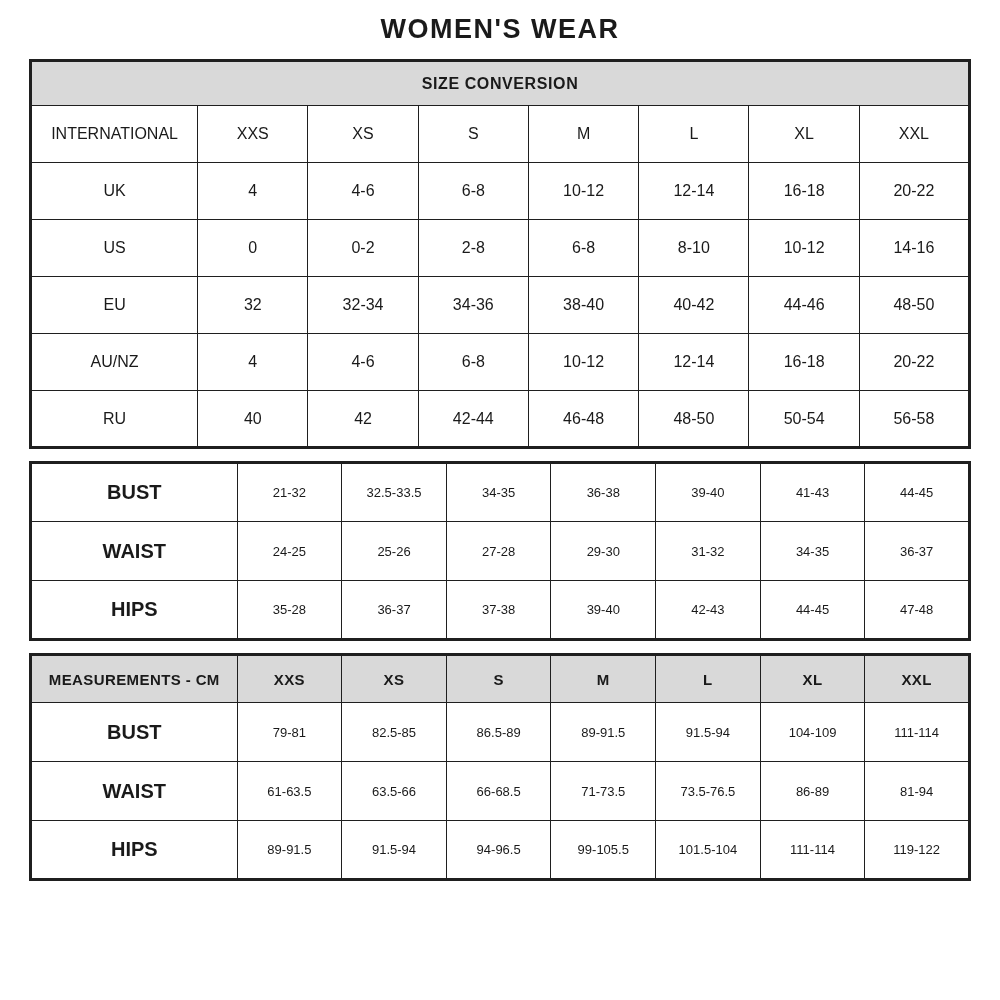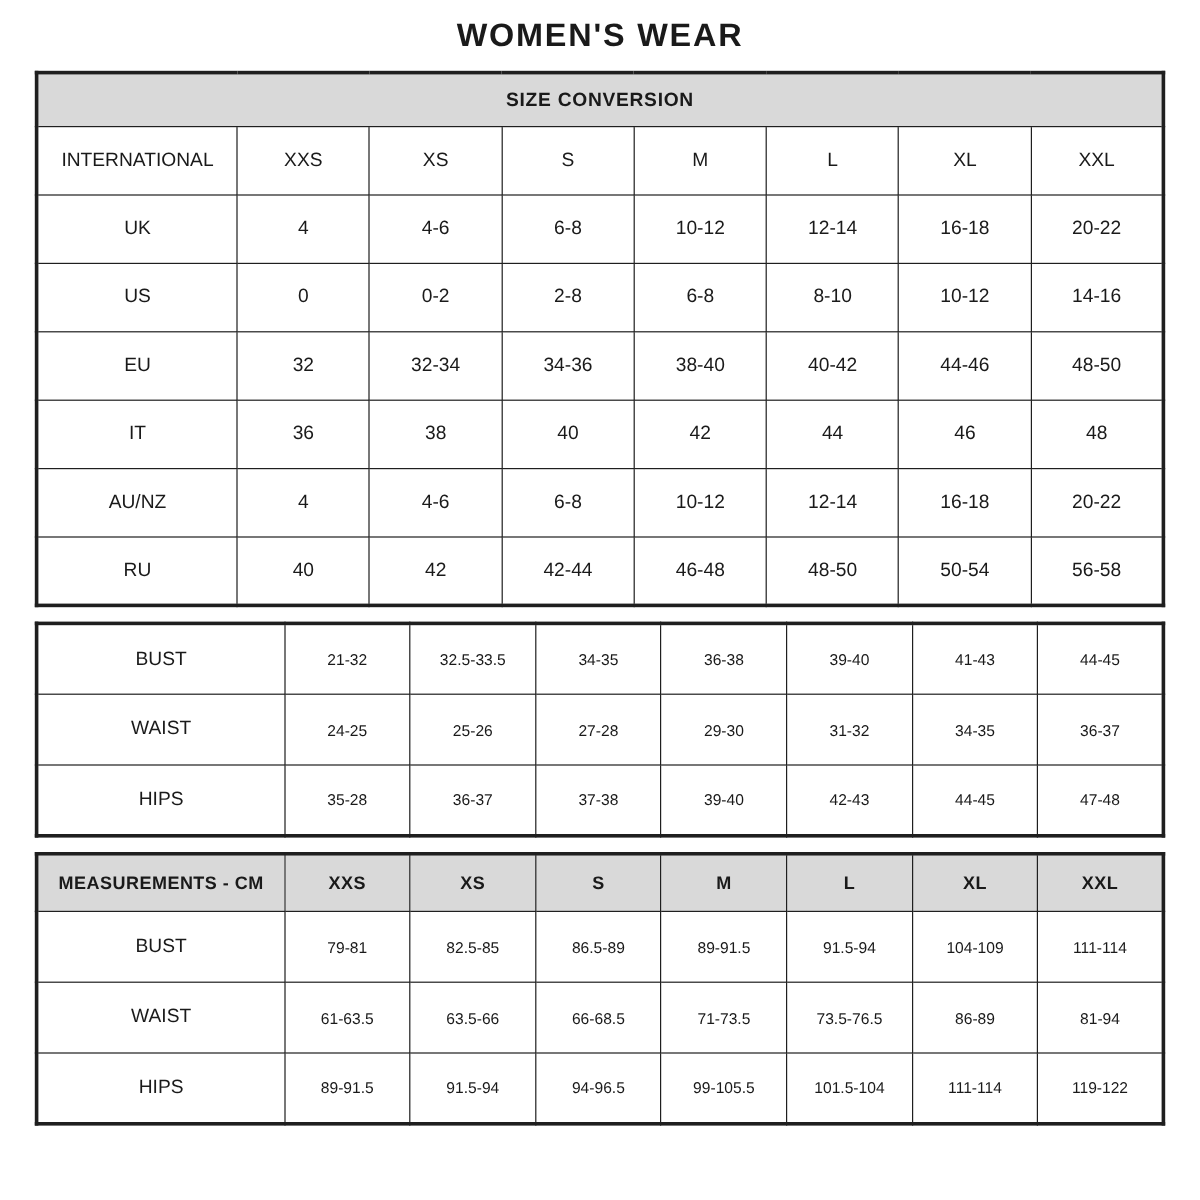--- a/index.html
+++ b/index.html
@@ -59,21 +59,21 @@
   }
   
   .t1 col.label-col { width: 17.8%; }
   .t1 tr.header-row td, .t1 tr.data-row td { height: 57px; }
   
   .t2, .t3 { margin-top: 12px; }
   .t2 col.label-col, .t3 col.label-col { width: 22%; }
   .t2 tr.header-row td, .t3 tr.header-row td { height: 48px; font-size: 15px; }
   .t2 tr.data-row td, .t3 tr.data-row td { height: 59px; }
   .t2 tr.data-row td.value-cell, .t3 tr.data-row td.value-cell { font-size: 13px; }
-  .t2 tr.data-row td.label-cell, .t3 tr.data-row td.label-cell { font-size: 16px; }
+  .t2 tr.data-row td.label-cell, .t3 tr.data-row td.label-cell { font-size: 20px; font-weight: bold; }
 </style>
 </head>
 <body>
 
 <main class="page">
 
   <h1 class="page-title">WOMEN'S WEAR</h1>
 
   <table class="sheet-table t1">
     <colgroup>
@@ -122,30 +122,20 @@
         </tr>
         <tr class="data-row">
           <td class="label-cell">EU</td>
           <td class="value-cell">32</td>
           <td class="value-cell">32-34</td>
           <td class="value-cell">34-36</td>
           <td class="value-cell">38-40</td>
           <td class="value-cell">40-42</td>
           <td class="value-cell">44-46</td>
           <td class="value-cell">48-50</td>
-        </tr>
-        <tr class="data-row">
-          <td class="label-cell">IT</td>
-          <td class="value-cell">36</td>
-          <td class="value-cell">38</td>
-          <td class="value-cell">40</td>
-          <td class="value-cell">42</td>
-          <td class="value-cell">44</td>
-          <td class="value-cell">46</td>
-          <td class="value-cell">48</td>
         </tr>
         <tr class="data-row">
           <td class="label-cell">AU/NZ</td>
           <td class="value-cell">4</td>
           <td class="value-cell">4-6</td>
           <td class="value-cell">6-8</td>
           <td class="value-cell">10-12</td>
           <td class="value-cell">12-14</td>
           <td class="value-cell">16-18</td>
           <td class="value-cell">20-22</td>

